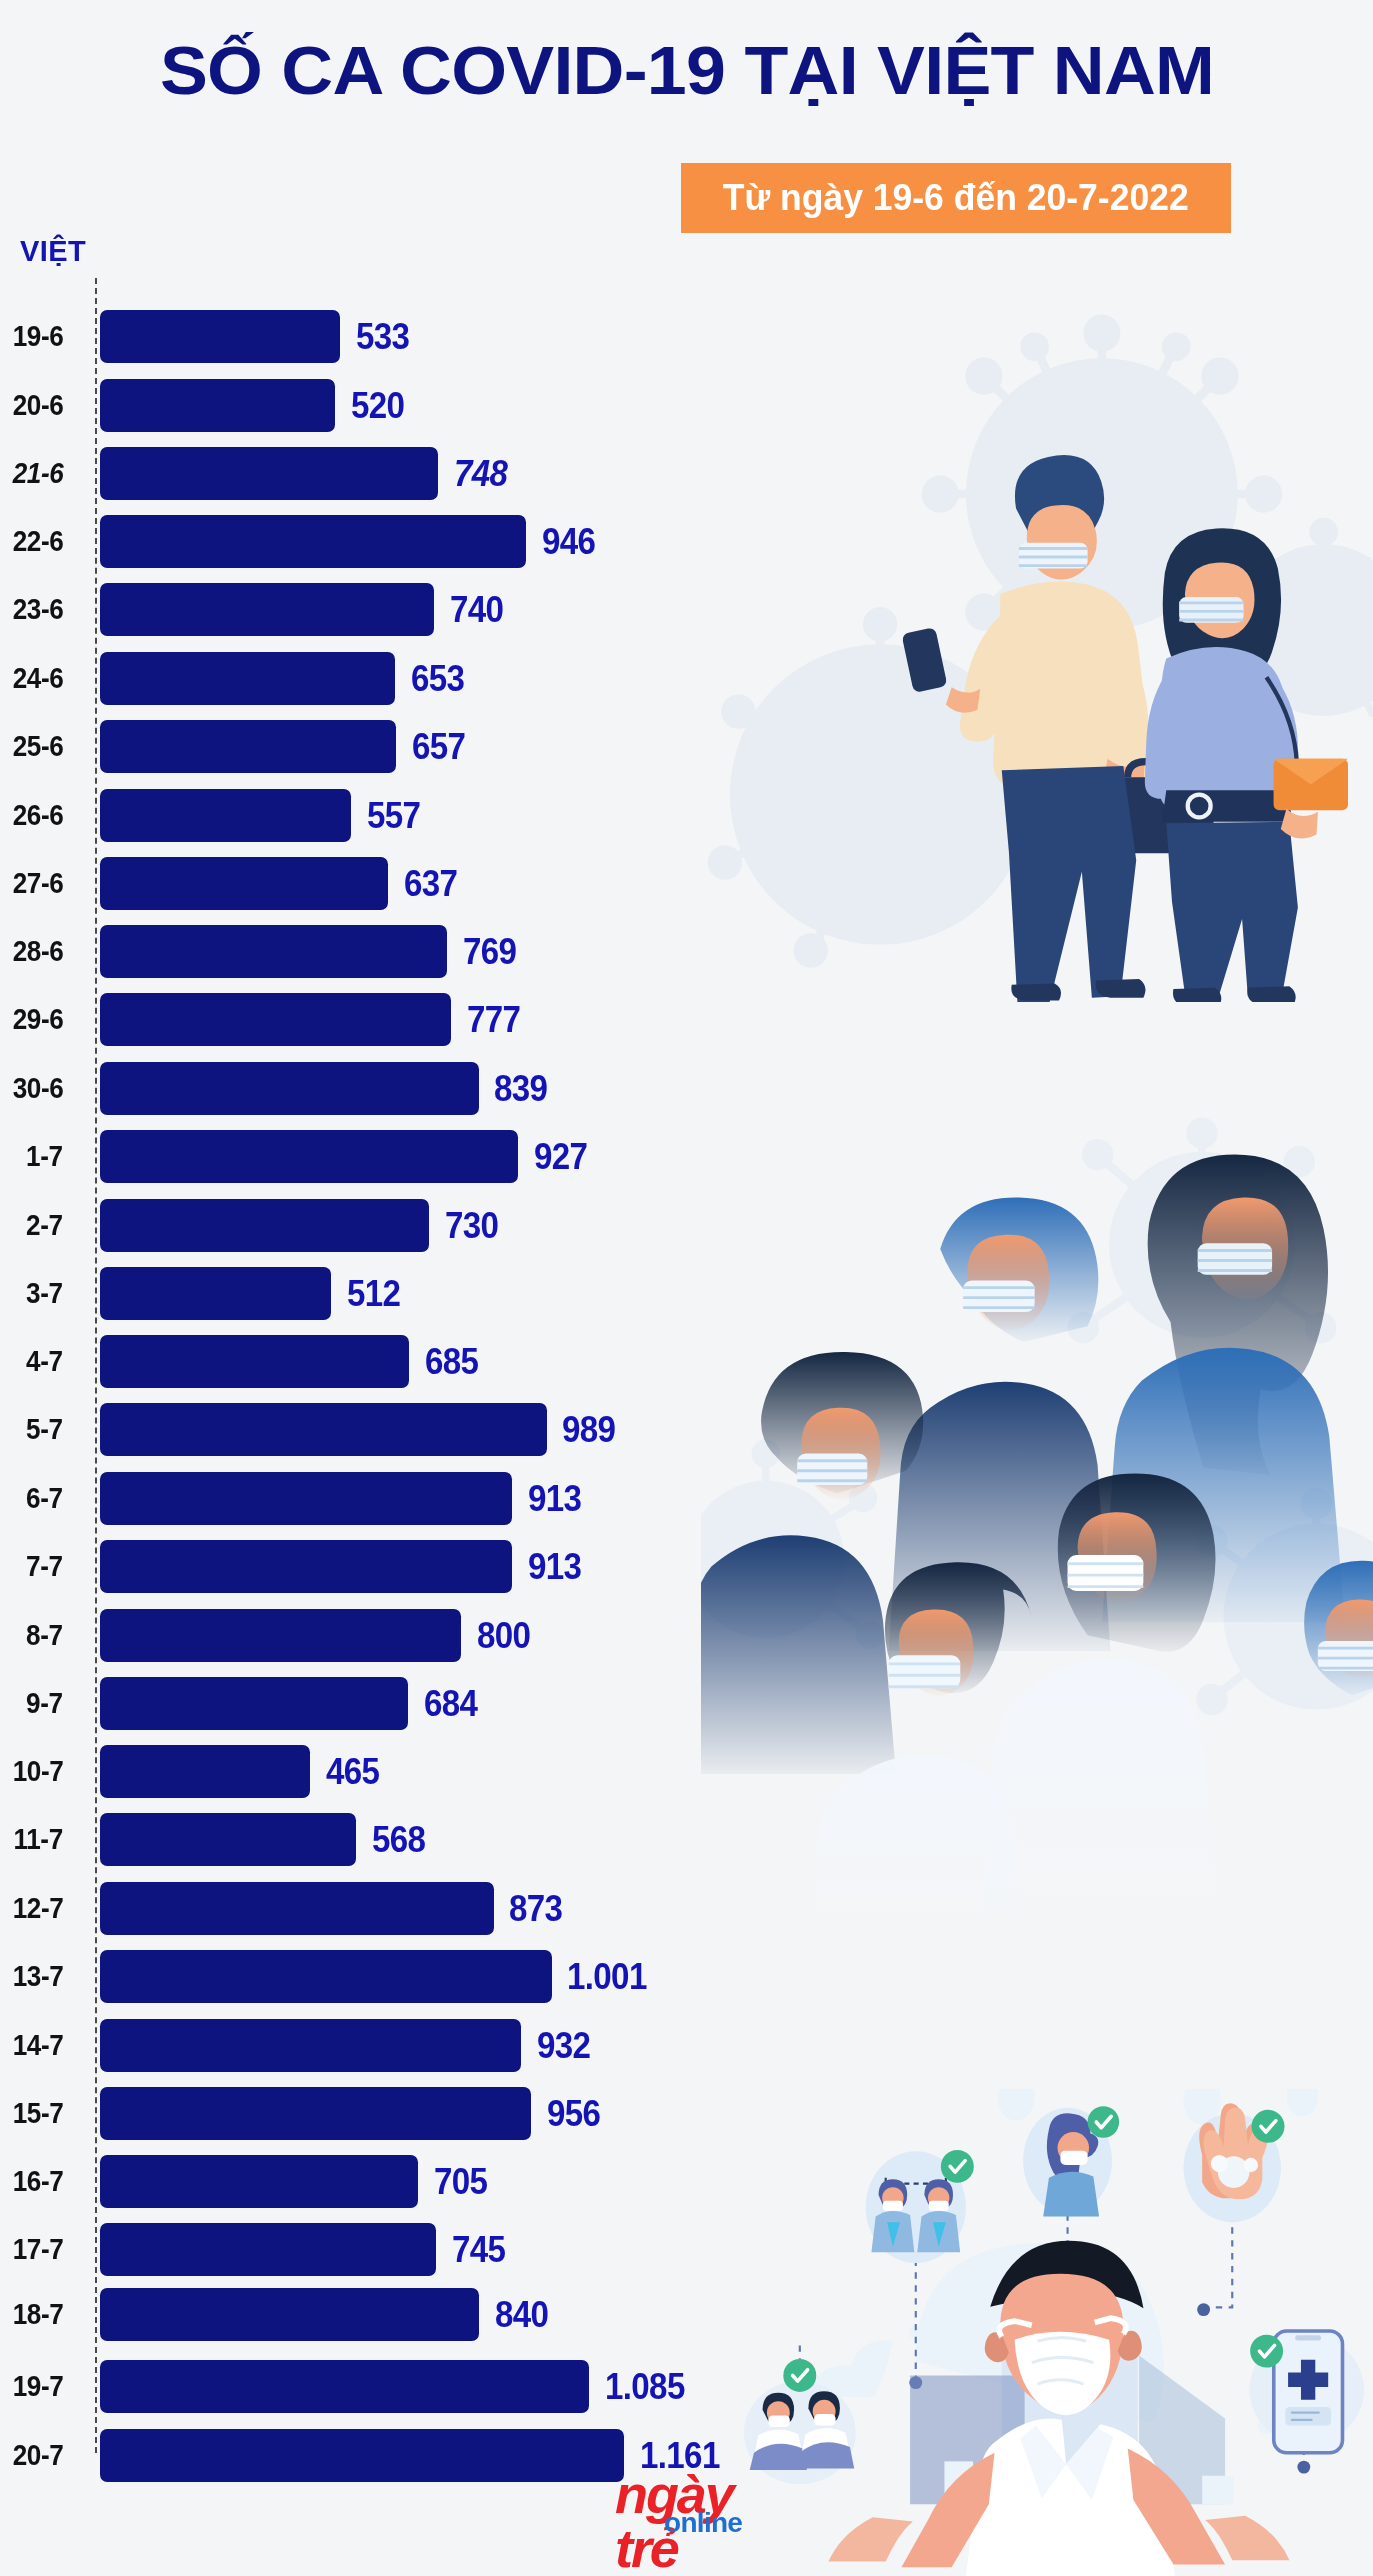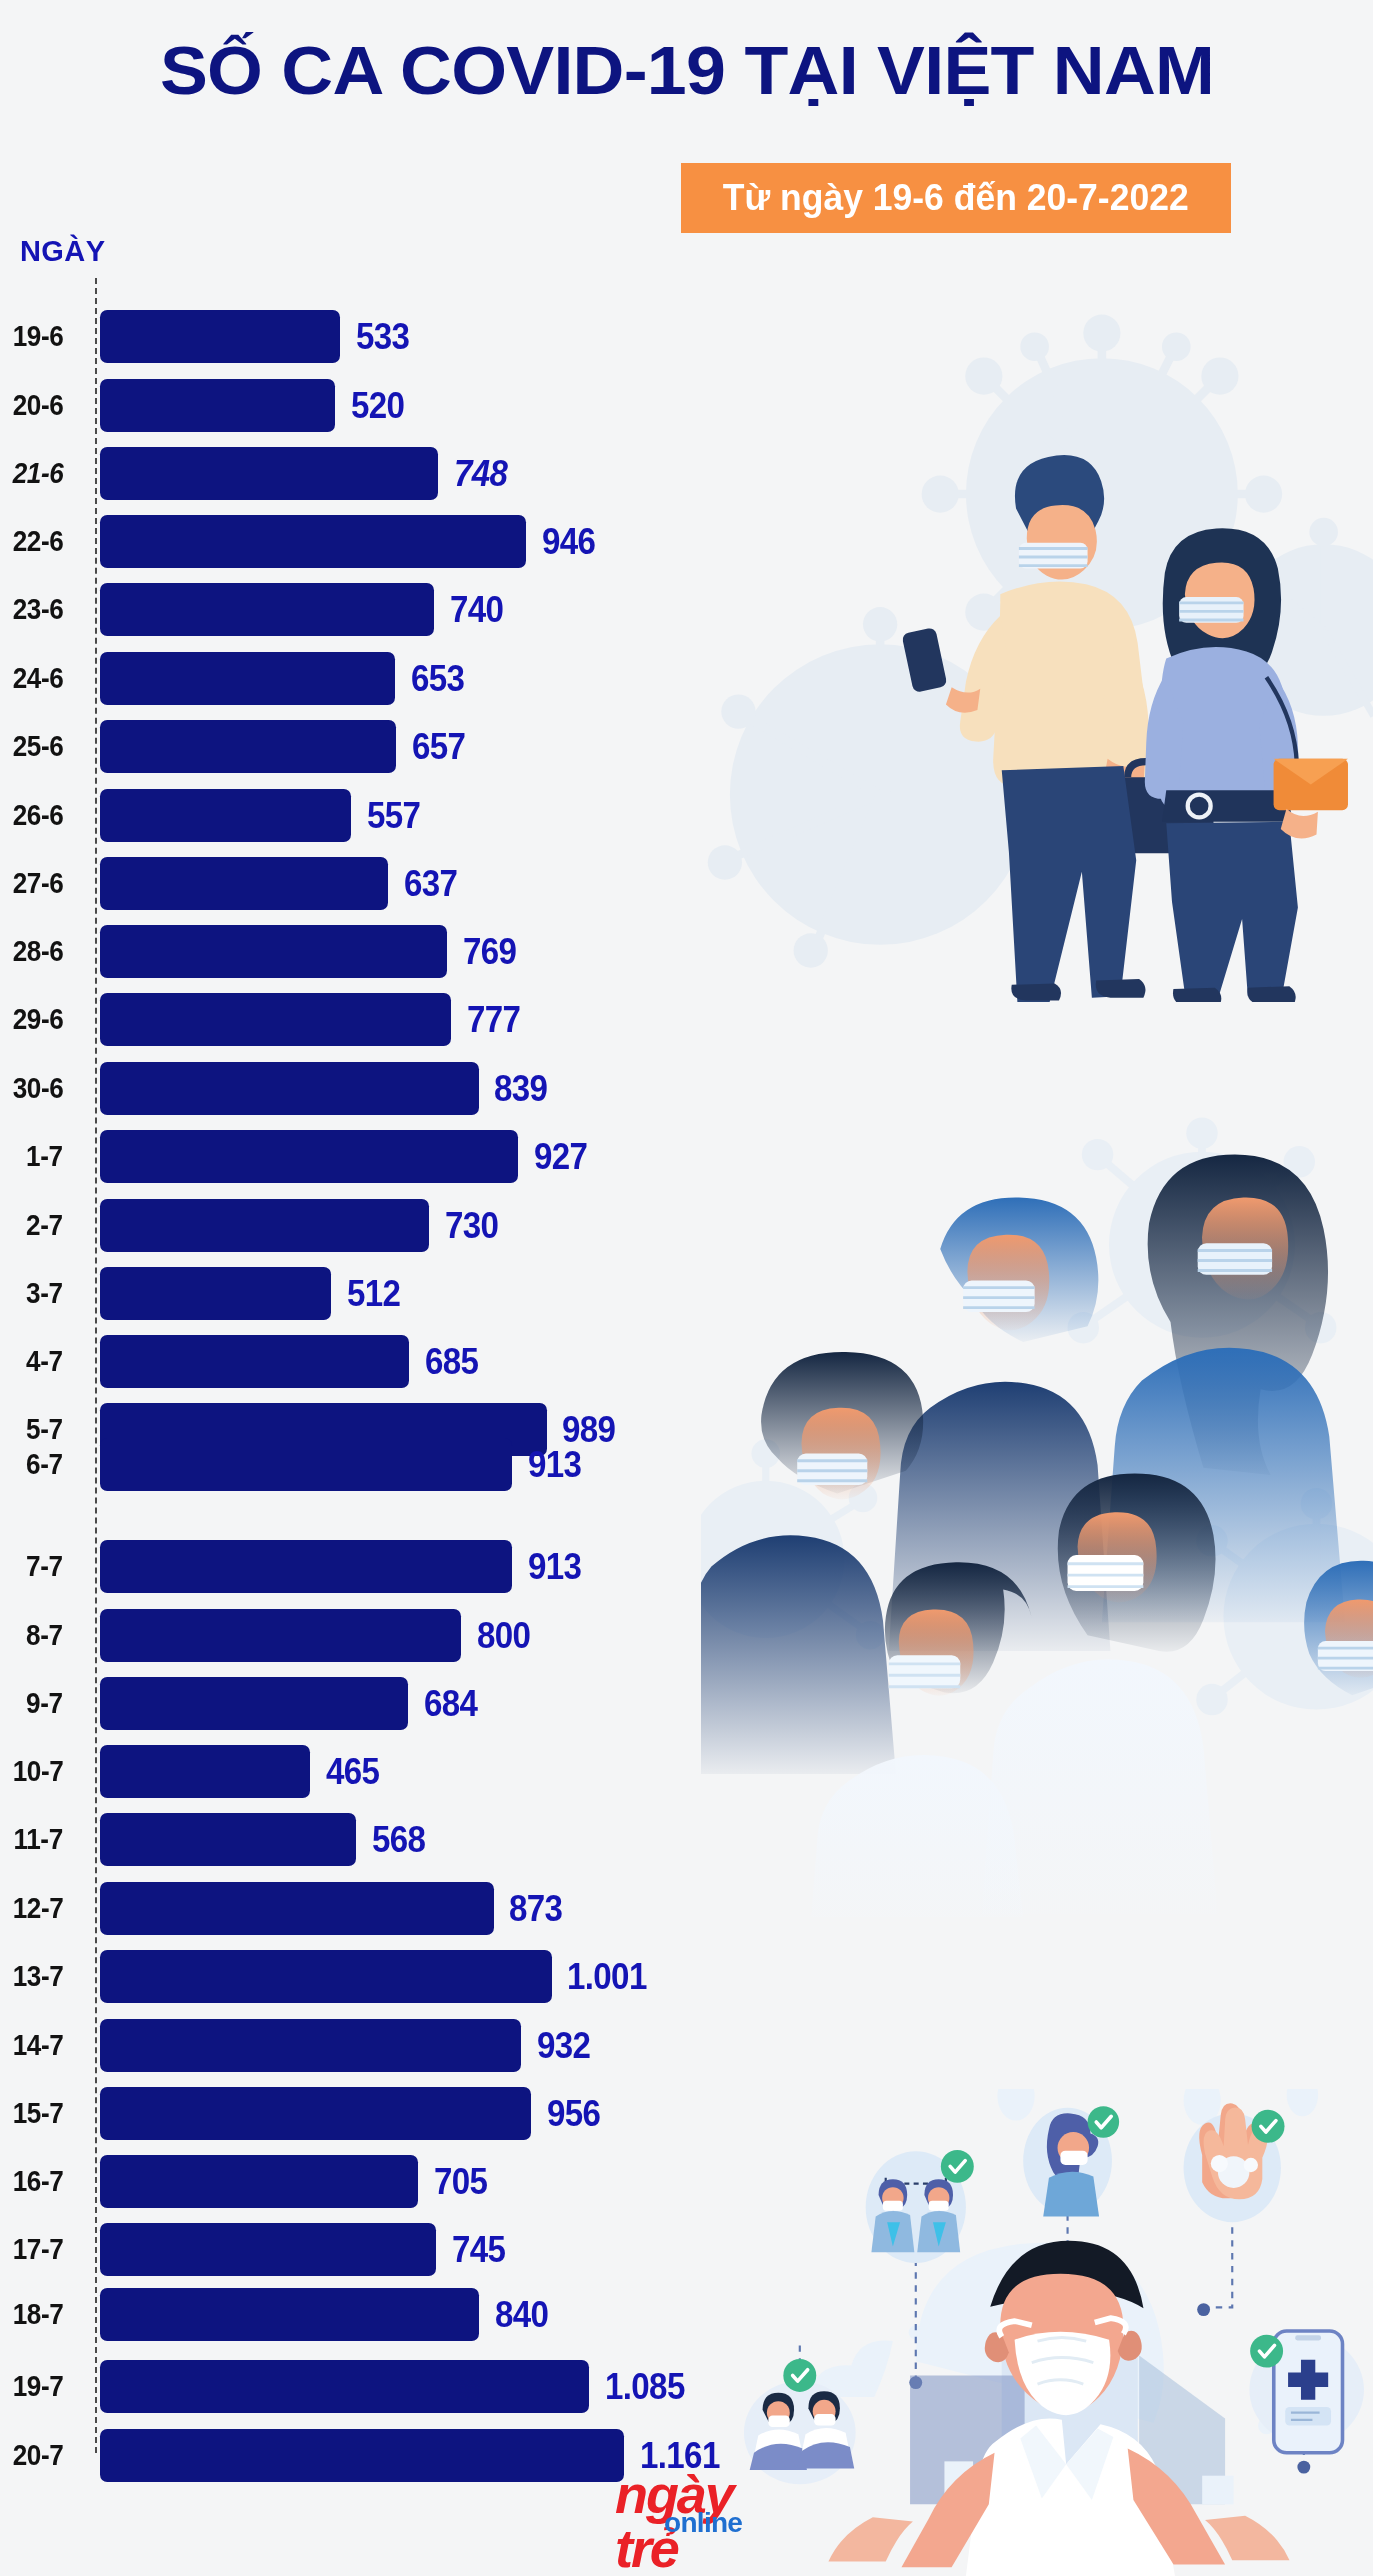--- a/index.html
+++ b/index.html
@@ -112,21 +112,21 @@
 </head>
 <body>
 
 <div class="header">
   <div class="title">SỐ CA COVID-19 TẠI VIỆT NAM</div>
   <div class="subtitle-badge">
     <span class="subtitle-text">Từ ngày 19-6 đến 20-7-2022</span>
   </div>
 </div>
 
-<div class="ngay-label">NGÀY</div>
+<div class="ngay-label">VIỆT</div>
 
 <div class="illus" style="left:701px; top:258px; width:673px; height:744px;">
   <svg width="673" height="744" viewBox="0 0 940 1040">
     <g fill="#e7edf3">
       <circle cx="560" cy="330" r="190"></circle>
       <g stroke="#e7edf3" stroke-width="12">
         <line x1="560" y1="330" x2="560" y2="110"></line>
           <line x1="560" y1="330" x2="720" y2="170"></line>
         <line x1="560" y1="330" x2="780" y2="330"></line>
           <line x1="560" y1="330" x2="720" y2="490"></line>
@@ -525,21 +525,21 @@
       <div class="row" style="top: 1025px; height: 53px;">
         <div class="row-label" style="line-height: 53px;">4-7</div>
         <div class="bar" style="width: 309px; background: rgb(13, 20, 128);"></div>
         <div class="bar-value" style="left: 425px; line-height: 53px; color: rgb(20, 20, 180);">685</div>
       </div>
       <div class="row" style="top: 1093px; height: 53px;">
         <div class="row-label" style="line-height: 53px;">5-7</div>
         <div class="bar" style="width: 447px; background: rgb(13, 20, 128);"></div>
         <div class="bar-value" style="left: 562px; line-height: 53px; color: rgb(20, 20, 180);">989</div>
       </div>
-      <div class="row" style="top: 1128px; height: 53px; text-decoration: underline;">
+      <div class="row" style="top: 1162px; height: 53px; text-decoration: underline;">
         <div class="row-label" style="line-height: 53px;">6-7</div>
         <div class="bar" style="width: 412px; background: rgb(13, 20, 128);"></div>
         <div class="bar-value" style="left: 528px; line-height: 53px; color: rgb(20, 20, 180);">913</div>
       </div>
       <div class="row" style="top: 1230px; height: 53px;">
         <div class="row-label" style="line-height: 53px;">7-7</div>
         <div class="bar" style="width: 412px; background: rgb(13, 20, 128);"></div>
         <div class="bar-value" style="left: 528px; line-height: 53px; color: rgb(20, 20, 180);">913</div>
       </div>
       <div class="row" style="top: 1299px; height: 53px;">

